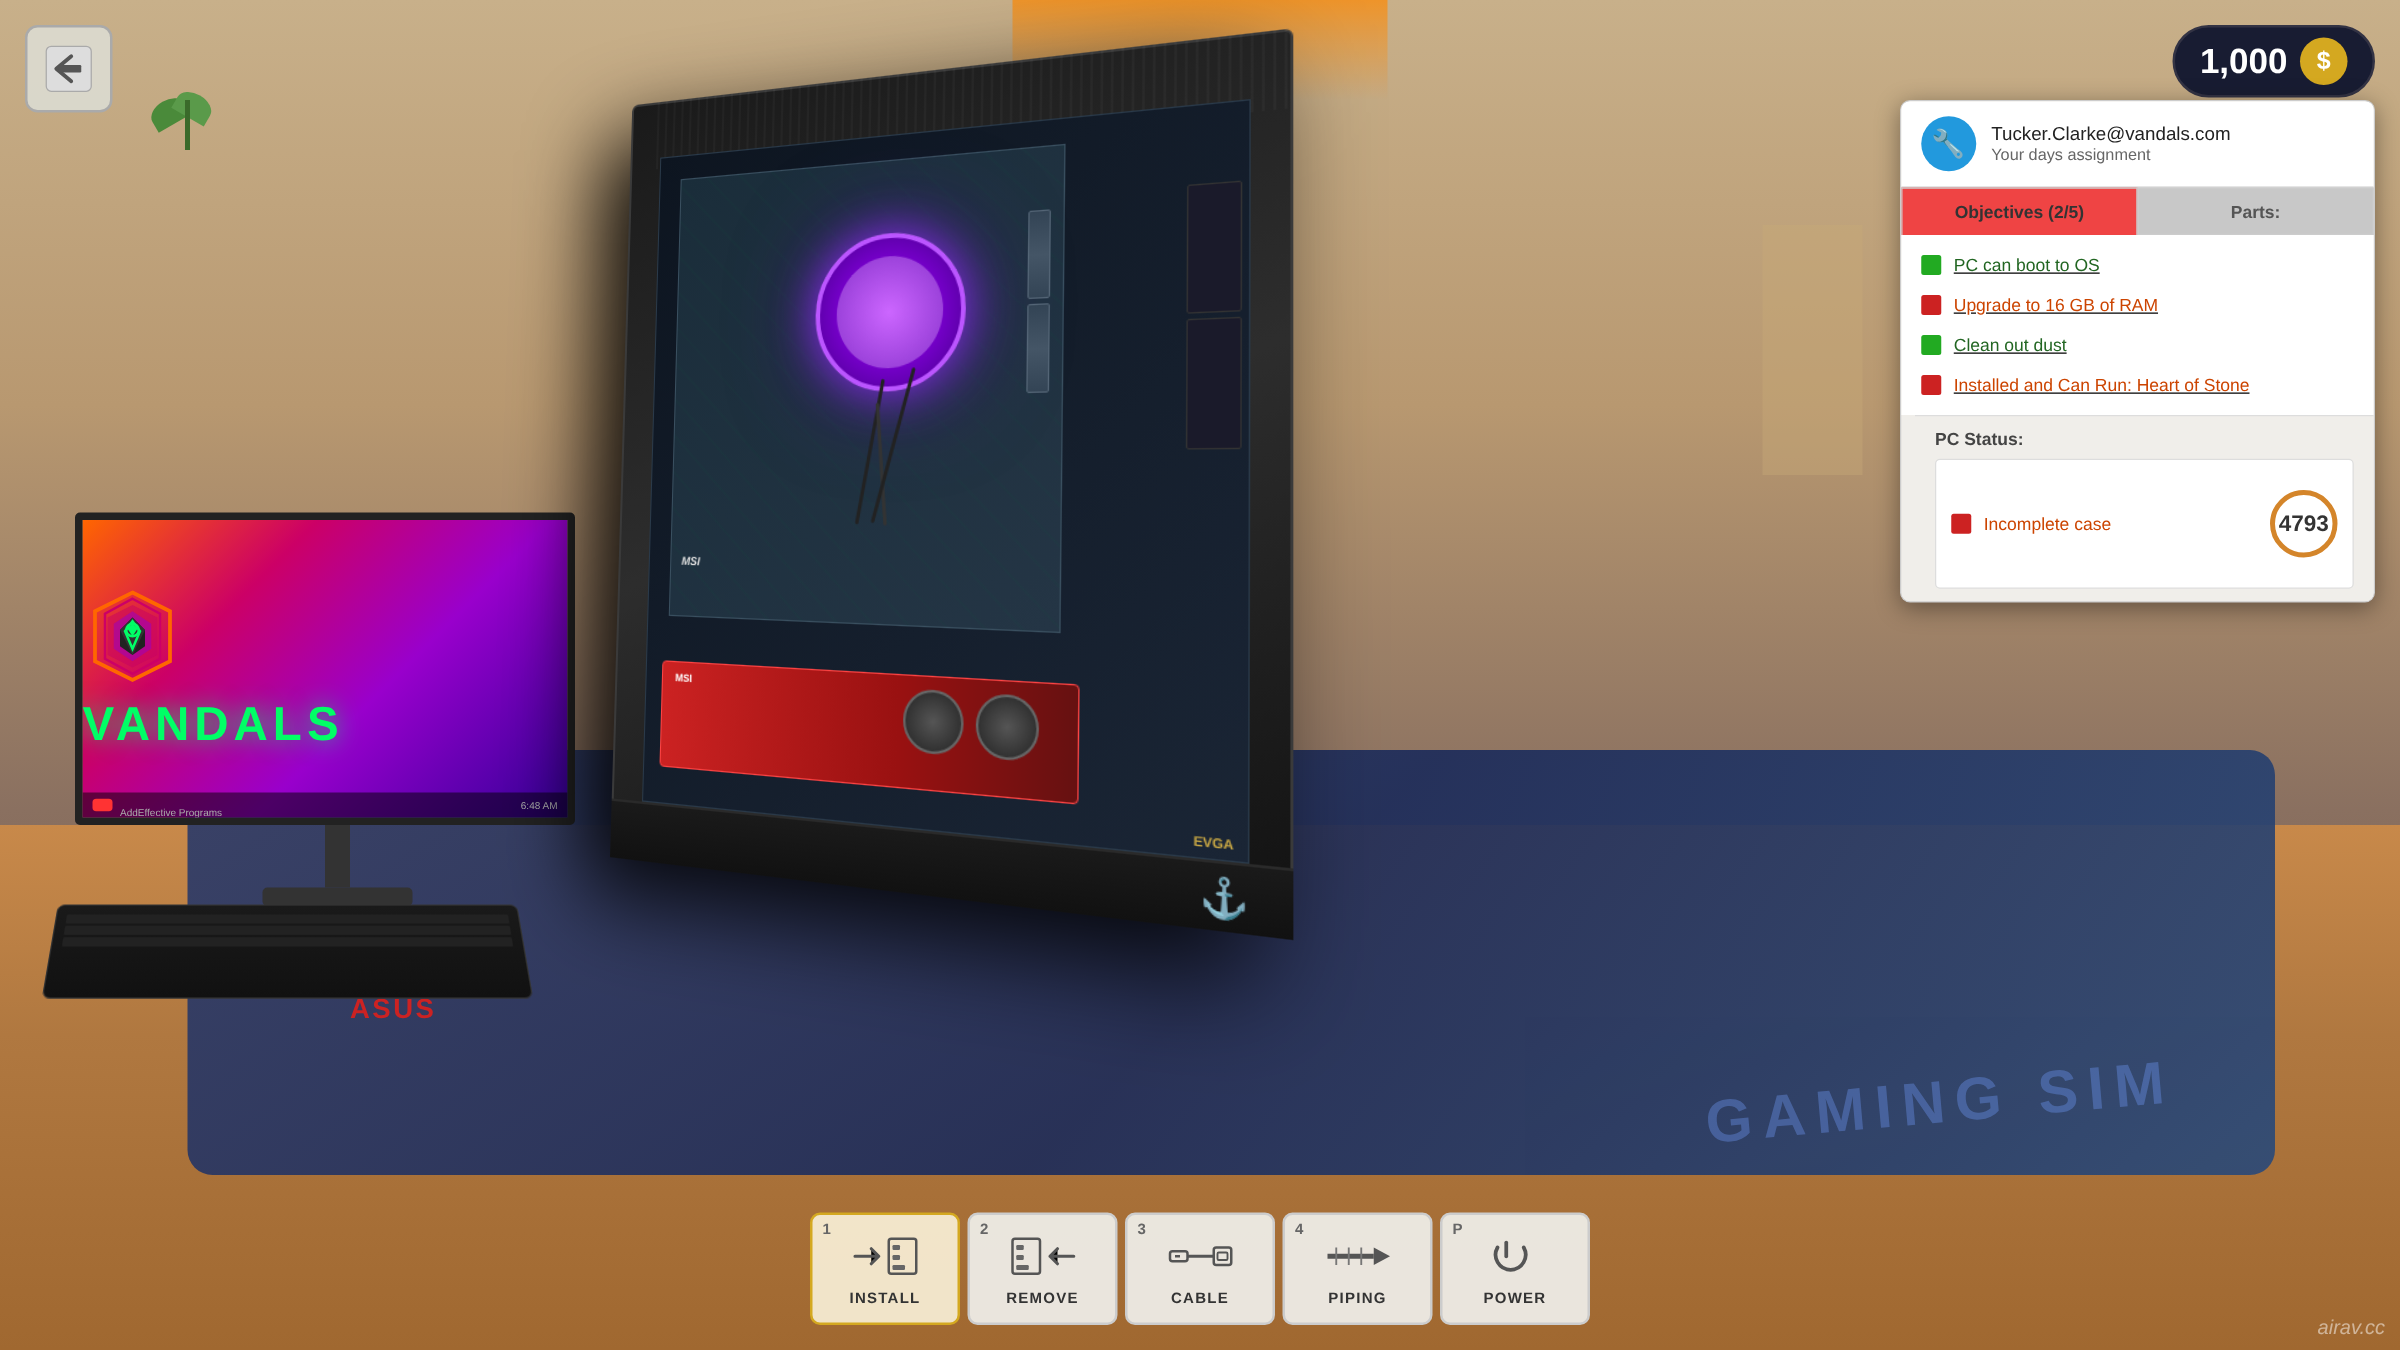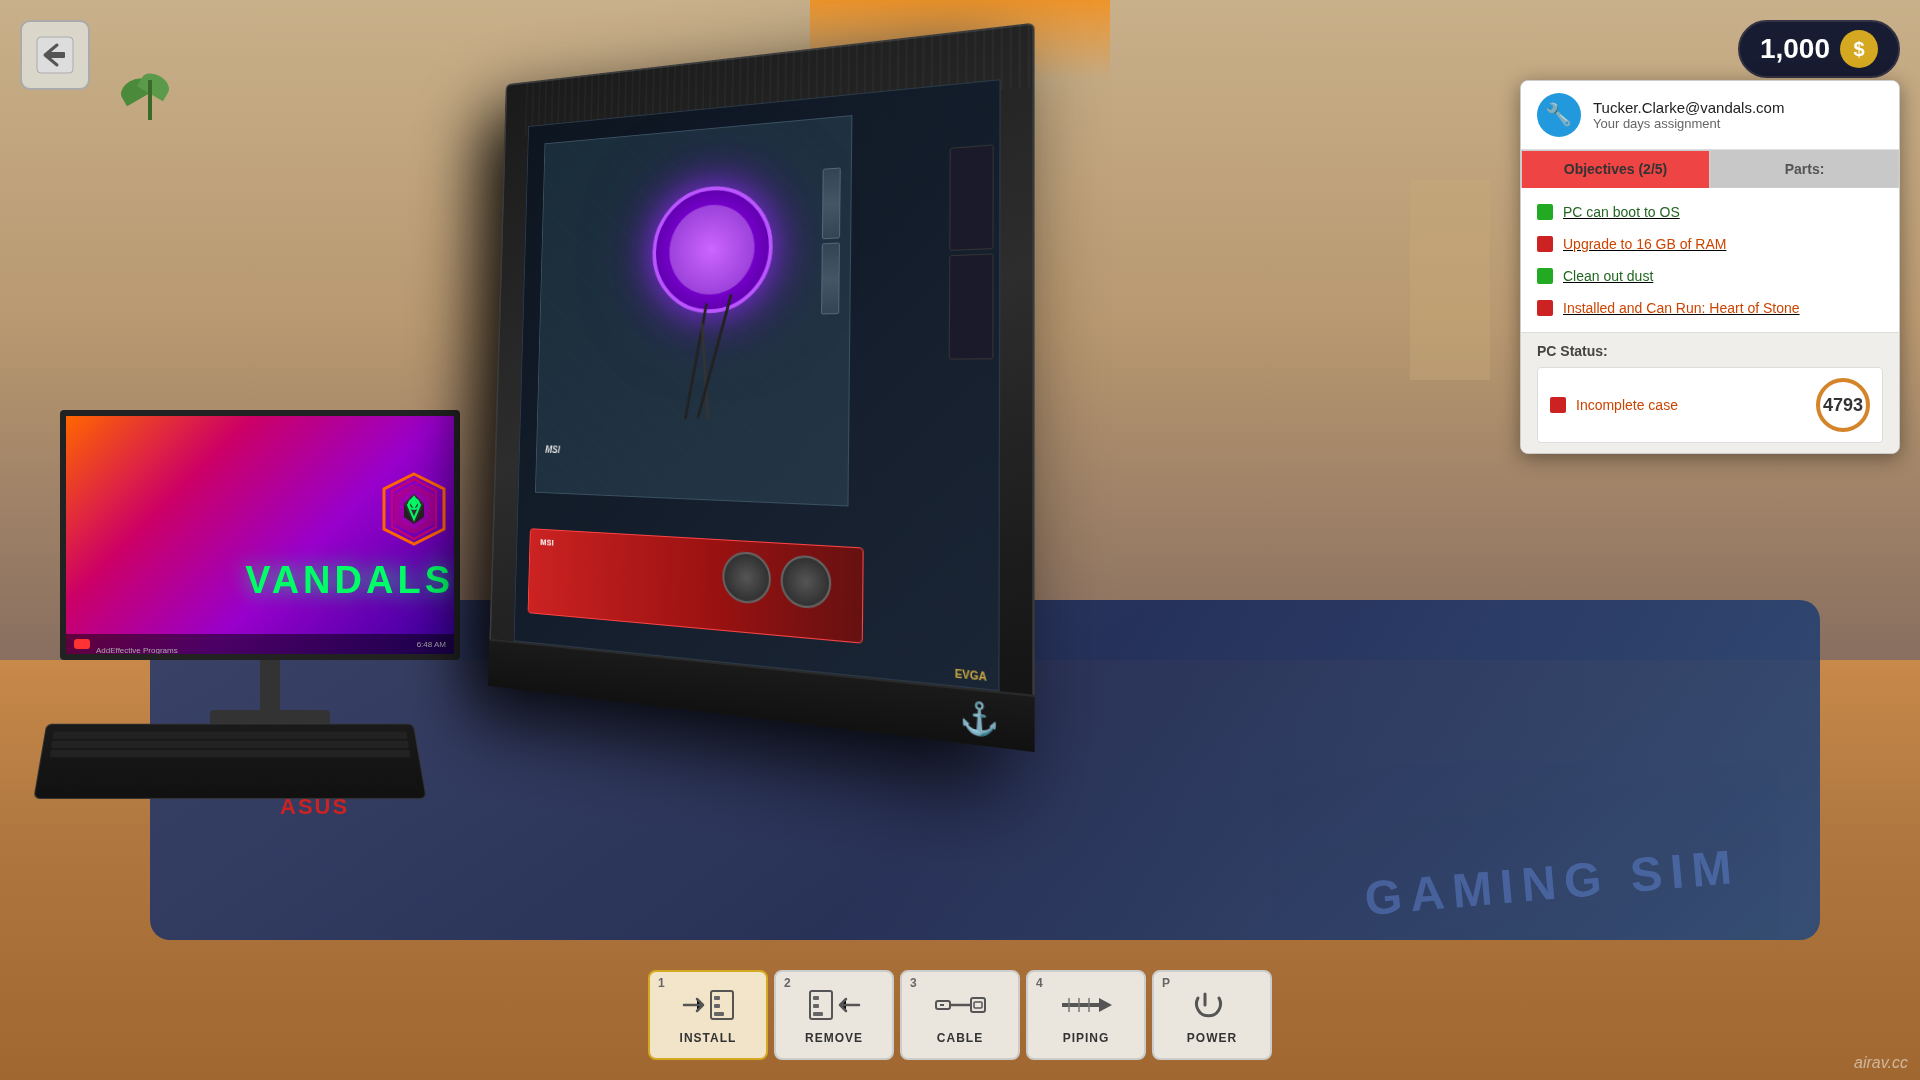--- a/index.html
+++ b/index.html
@@ -78,21 +78,21 @@
       border: 6px solid #222;
       border-radius: 4px;
       position: relative;
       overflow: hidden;
     }
 
     .monitor-logo {
       position: absolute;
       inset: 0;
       display: flex;
-      align-items: flex-end;
+      align-items: flex-start;
       justify-content: center;
       flex-direction: column;
     }
 
     .vandals-text {
       color: #00ff66;
       font-size: 38px;
       font-weight: 900;
       letter-spacing: 4px;
       text-shadow: 0 0 20px rgba(0,255,100,0.8);
@@ -304,35 +304,36 @@
     }
 
     .obj-text.done {
       color: #226622;
     }
 
     .pc-status-section {
       background: #f0eeea;
       padding: 10px 16px;
       border-top: 1px solid #ddd;
+      margin-left: 11px;
     }
 
     .pc-status-title {
       font-size: 14px;
       font-weight: bold;
       color: #444;
       margin-bottom: 8px;
     }
 
     .status-item {
       display: flex;
       align-items: center;
       gap: 10px;
       background: white;
-      padding: 10px 12px;
+      padding: 24px 12px;
       border-radius: 4px;
       border: 1px solid #ddd;
     }
 
     .status-text {
       font-size: 14px;
       color: #cc4400;
       flex: 1;
     }
 

